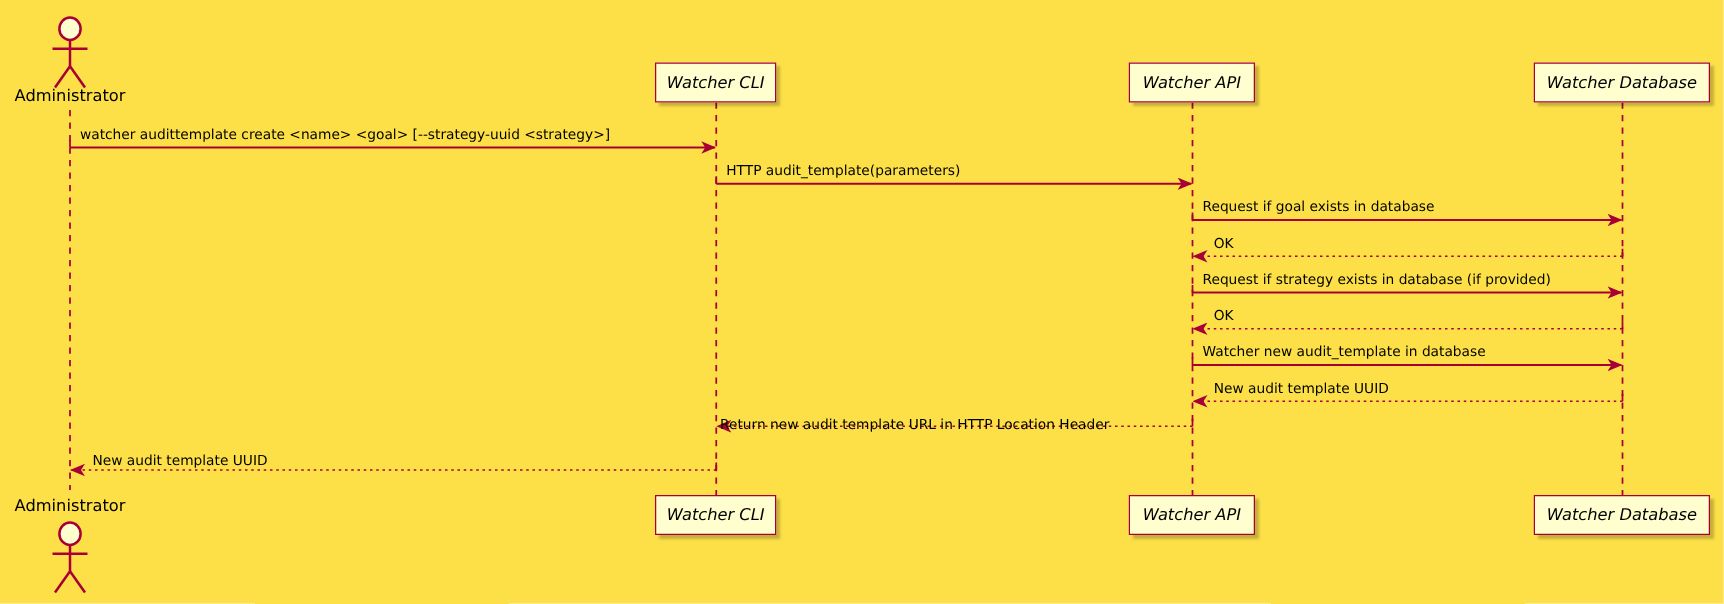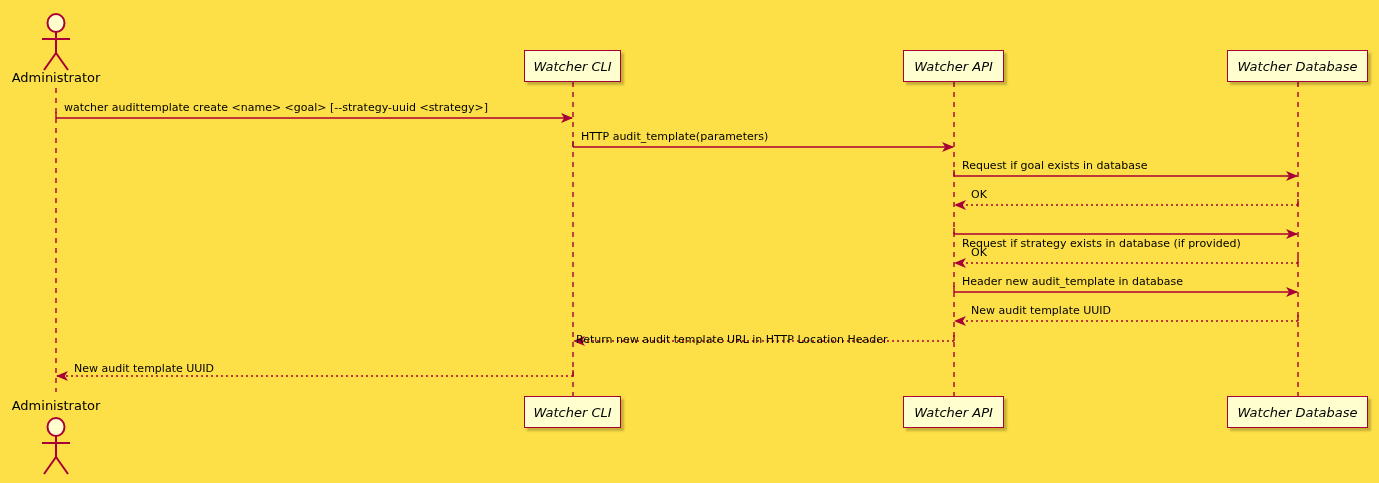--- a/index.html
+++ b/index.html
@@ -130,20 +130,20 @@
       <div class="participant-box" style="left: 1227px; top: 50px; width: 141px; height: 32px;">
         <span>Watcher Database</span>
       </div>
       <div class="participant-box" style="left: 1227px; top: 396px; width: 141px; height: 32px;">
         <span>Watcher Database</span>
       </div>
       <div class="msg-label" style="left: 64px; top: 101px;">watcher audittemplate create &lt;name&gt; &lt;goal&gt; [--strategy-uuid &lt;strategy&gt;]</div>
       <div class="msg-label" style="left: 581px; top: 130px;">HTTP audit_template(parameters)</div>
       <div class="msg-label" style="left: 962px; top: 159px;">Request if goal exists in database</div>
       <div class="msg-label" style="left: 971px; top: 188px;">OK</div>
-      <div class="msg-label" style="left: 962px; top: 217px; margin-top: 20px;">Request if strategy exists in database (if provided)</div>
+      <div class="msg-label" style="left: 962px; top: 217px;">Request if strategy exists in database (if provided)</div>
       <div class="msg-label" style="left: 971px; top: 246px;">OK</div>
-      <div class="msg-label" style="left: 962px; top: 275px;">Header new audit_template in database</div>
+      <div class="msg-label" style="left: 962px; top: 275px;">Watcher new audit_template in database</div>
       <div class="msg-label" style="left: 971px; top: 304px;">New audit template UUID</div>
       <div class="msg-label" style="left: 576px; top: 333px;">Return new audit template URL in HTTP Location Header</div>
       <div class="msg-label" style="left: 74px; top: 362px;">New audit template UUID</div>
     </div>
 </div>
 
 </body></html>

